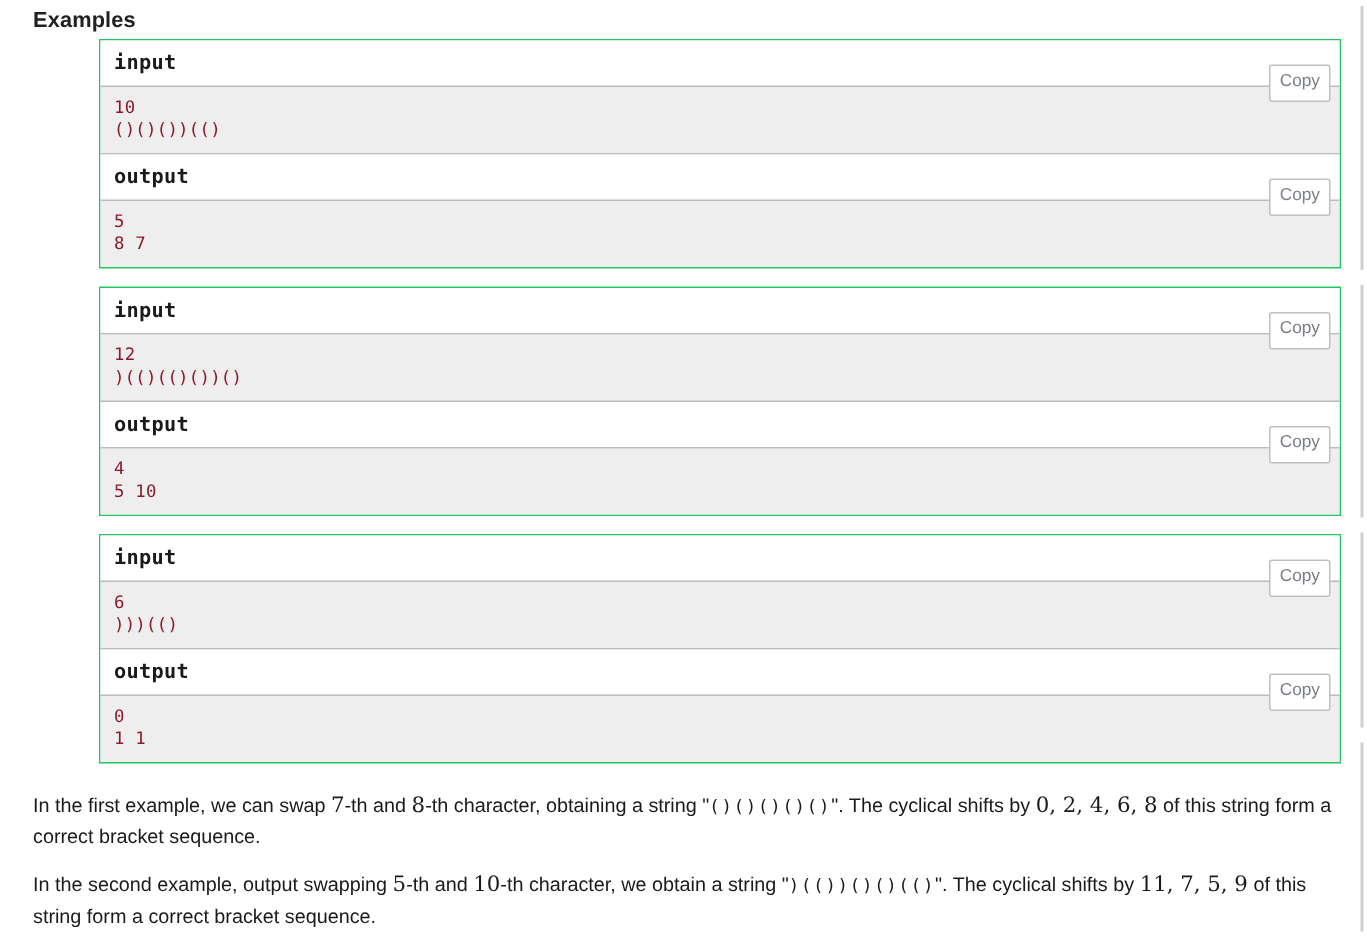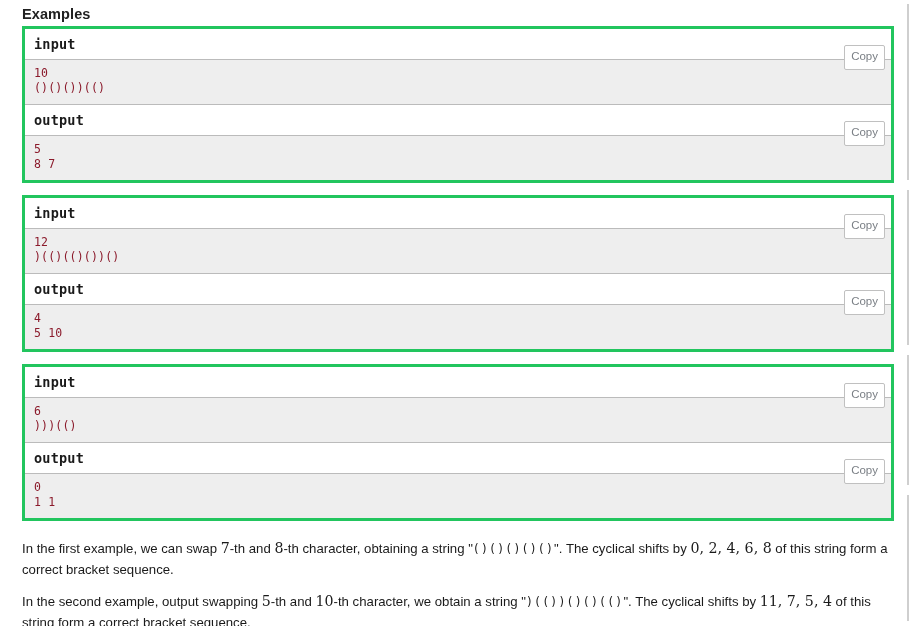--- a/index.html
+++ b/index.html
@@ -32,24 +32,25 @@
     margin: 0;
     padding: 6px 0 4px 22px;
     letter-spacing: 0.1px;
   }
 
   .sample-tests {
     padding: 0 17px 0 22px;
   }
 
   .sample-test {
-    border: 3px solid #22c55e;
+    border: 1px solid #22c55e;
     margin-bottom: 12px;
     background: #ffffff;
     box-sizing: border-box;
+    margin-left: 44px;
   }
 
   .io-title {
     position: relative;
     height: 31px;
     border-bottom: 1px solid #bbbbbb;
     background: #ffffff;
     box-sizing: border-box;
   }
   .io-title .title-text {
@@ -221,21 +222,21 @@
 1 1</pre>
       </div>
     </div>
 
   </div>
 
   <div class="note-wrap">
 
     <p class="note-p"><span>In the first example, we can swap </span><span class="mathnum">7</span><span>-th and </span><span class="mathnum">8</span><span>-th character, obtaining a string "</span><span class="brk">()()()()()</span><span>". The cyclical shifts by </span><span class="mathlist">0, 2, 4, 6, 8</span><span> of this string form a correct bracket sequence.</span></p>
 
-    <p class="note-p"><span>In the second example, output swapping </span><span class="mathnum">5</span><span>-th and </span><span class="mathnum">10</span><span>-th character, we obtain a string "</span><span class="brk">)(())()()(()</span><span>". The cyclical shifts by </span><span class="mathlist">11, 7, 5, 4</span><span> of this string form a correct bracket sequence.</span></p>
+    <p class="note-p"><span>In the second example, output swapping </span><span class="mathnum">5</span><span>-th and </span><span class="mathnum">10</span><span>-th character, we obtain a string "</span><span class="brk">)(())()()(()</span><span>". The cyclical shifts by </span><span class="mathlist">11, 7, 5, 9</span><span> of this string form a correct bracket sequence.</span></p>
 
   </div>
 
 
   <div class="scroll-track">
     <div class="scroll-seg" style="top:4px;height:176px;"></div>
     <div class="scroll-seg" style="top:190px;height:155px;"></div>
     <div class="scroll-seg" style="top:355px;height:130px;"></div>
     <div class="scroll-seg" style="top:495px;height:126px;"></div>
   </div>

